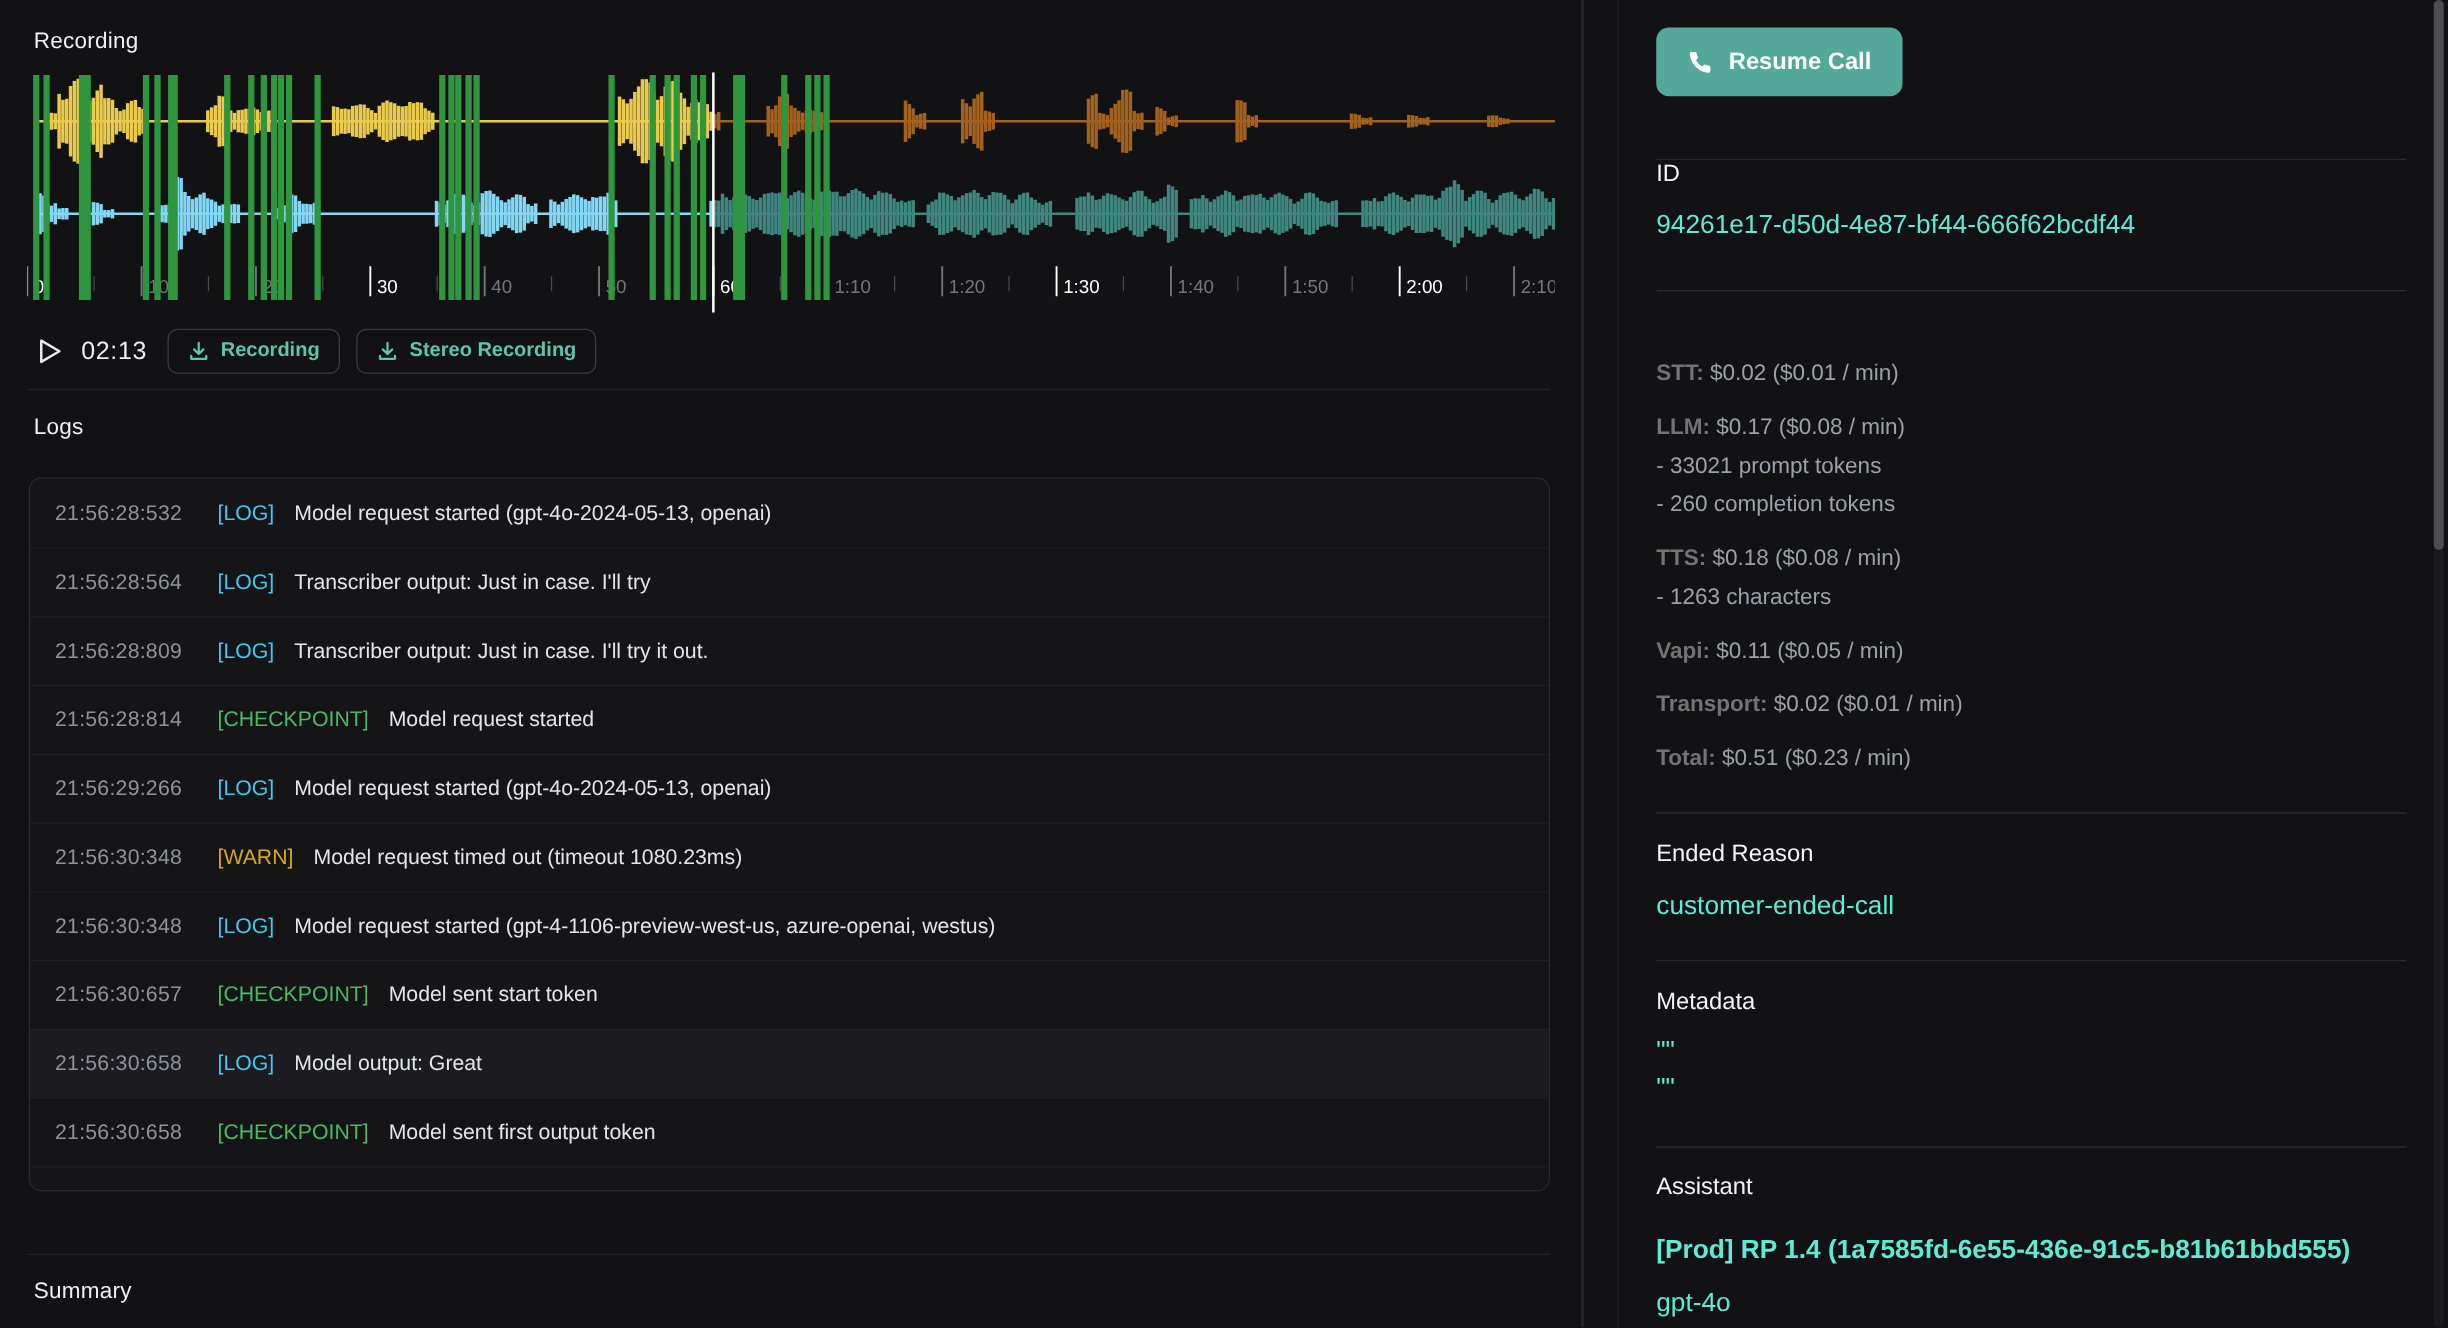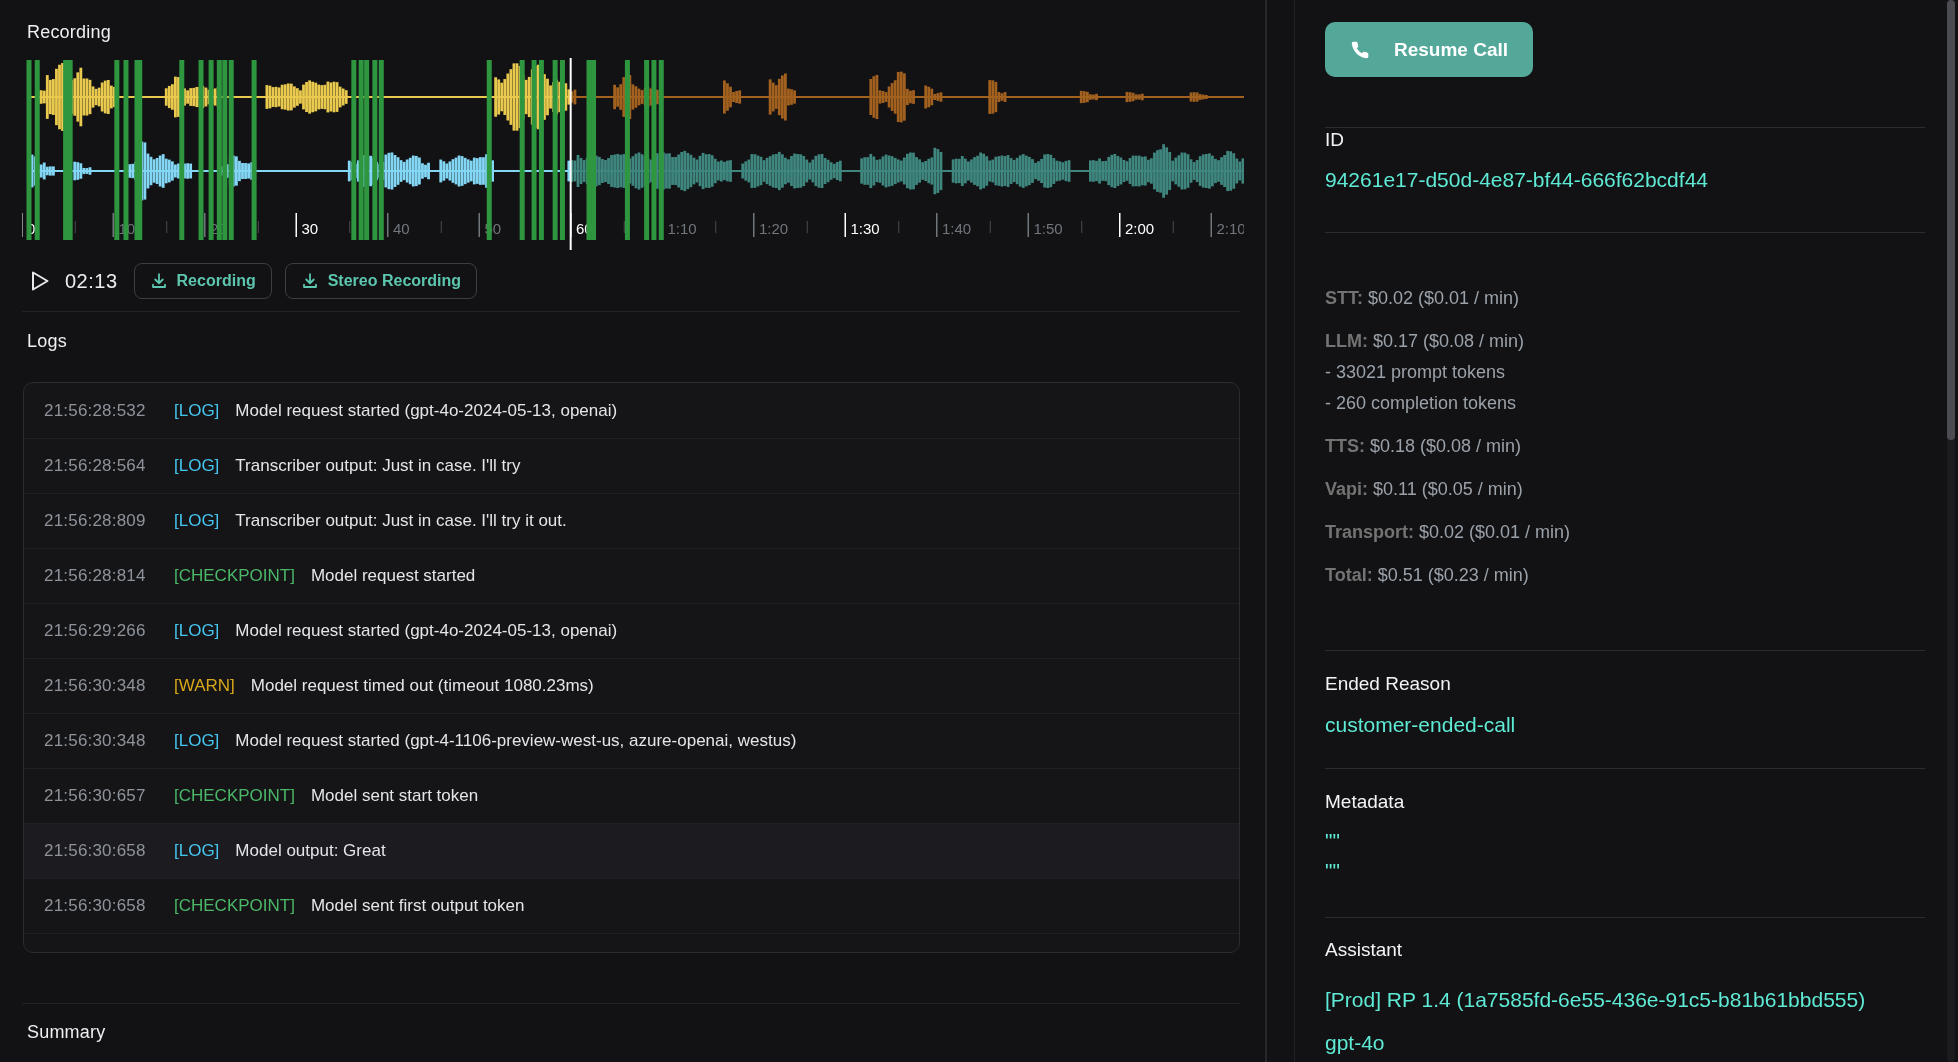--- a/index.html
+++ b/index.html
@@ -61,21 +61,21 @@
 
   
   #sidebar { left: 1325px; top: 0; width: 600px; height: 1062px; }
   .sb { position: absolute; left: 0; width: 600px; }
   .sb-divider { height: 1px; background: #2c2c30; }
   .sb-heading { font-size: 19px; font-weight: 500; color: #f4f4f6; }
   .sb-value { font-size: 21px; color: #5eead4; }
 
   #resume-btn {
     position: absolute; left: 0; top: 22px;
-    display: flex; align-items: center; gap: 24px;
+    display: flex; align-items: center; gap: 13px;
     height: 55px; padding: 0 25px;
     background: #53a89a; border: none; border-radius: 10px;
     color: #ffffff; font-family: "Liberation Sans", sans-serif;
     font-size: 19px; font-weight: 600; cursor: pointer;
   }
 
   .cost-line { font-size: 18px; line-height: 31px; color: #9ba1a9; }
   .cost-line b { color: #737373; font-weight: 700; }
   .cost-group { margin-top: 12px; }
   .cost-group:first-child { margin-top: 0; }
@@ -754,20 +754,21 @@
       <div class="cost-group">
         <div class="cost-line"><b>STT:</b> $0.02 ($0.01 / min)</div>
       </div>
       <div class="cost-group">
         <div class="cost-line"><b>LLM:</b> $0.17 ($0.08 / min)</div>
         <div class="cost-line">- 33021 prompt tokens</div>
         <div class="cost-line">- 260 completion tokens</div>
       </div>
       <div class="cost-group">
         <div class="cost-line"><b>TTS:</b> $0.18 ($0.08 / min)</div>
+        <div class="cost-line">- 1263 characters</div>
       </div>
       <div class="cost-group">
         <div class="cost-line"><b>Vapi:</b> $0.11 ($0.05 / min)</div>
       </div>
       <div class="cost-group">
         <div class="cost-line"><b>Transport:</b> $0.02 ($0.01 / min)</div>
       </div>
       <div class="cost-group">
         <div class="cost-line"><b>Total:</b> $0.51 ($0.23 / min)</div>
       </div>
@@ -780,19 +781,19 @@
   <div class="sb sb-divider" style="top:768px"></div>
   <div class="sb sb-heading" style="top:791px">Metadata</div>
   <div class="sb" style="top:826px" id="metadata-block">
       <div class="sb-value" style="line-height: 30px;">""</div>
       <div class="sb-value" style="line-height: 30px;">""</div>
     </div>
 
   <div class="sb sb-divider" style="top:917px"></div>
   <div class="sb sb-heading" style="top:939px">Assistant</div>
   <div class="sb" style="top:978px" id="assistant-block">
-      <div class="sb-value" style="line-height: 43px;">[Prod] RP 1.4 (1a7585fd-6e55-436e-91c5-b81b61bbd555)</div>
+      <div class="sb-value" style="line-height: 43px; font-weight: bold;">[Prod] RP 1.4 (1a7585fd-6e55-436e-91c5-b81b61bbd555)</div>
       <div class="sb-value" style="line-height: 43px;">gpt-4o</div>
     </div>
 </div>
 
 <div class="abs" id="scroll-track"></div>
 <div class="abs" id="scroll-thumb"></div>
 
 </body></html>

